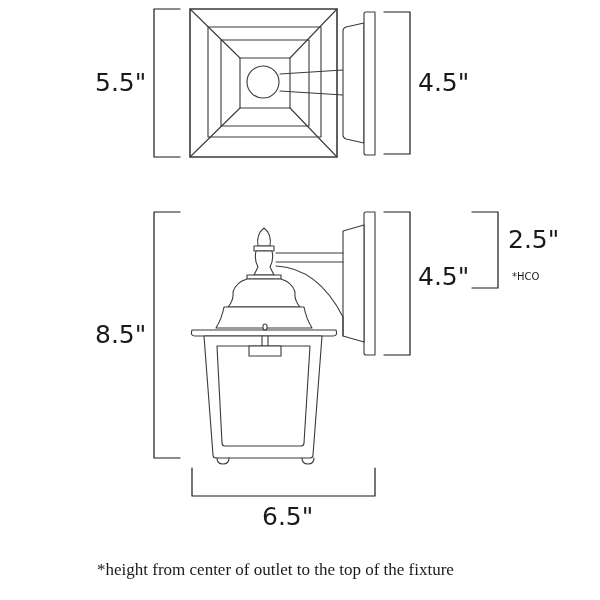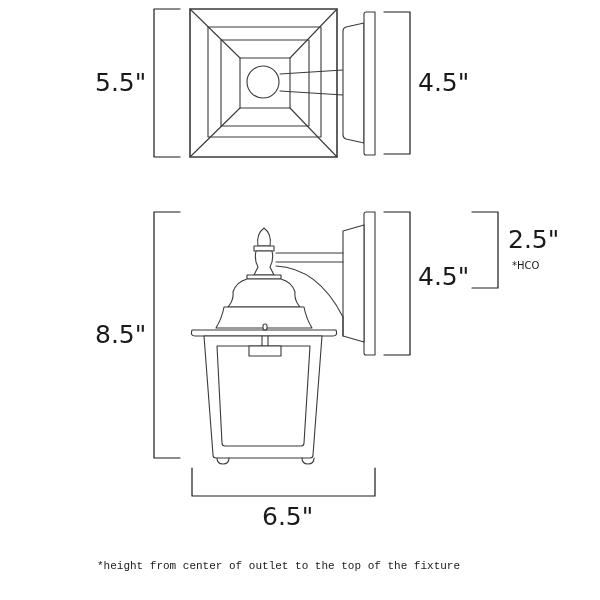--- a/index.html
+++ b/index.html
@@ -1,20 +1,20 @@
 <!DOCTYPE html>
 <html><head>
 <meta charset="utf-8">
 <style>
   html, body { margin: 0; padding: 0; background: #ffffff; }
   body { width: 600px; height: 600px; position: relative; overflow: hidden; font-family: "DejaVu Sans", sans-serif; color: #1a1a1a; }
   svg.drawing { position: absolute; left: 0; top: 0; width: 600px; height: 600px; }
   .dim-label { position: absolute; font-family: "DejaVu Sans", sans-serif; font-size: 25px; color: #1a1a1a; letter-spacing: 0px; white-space: nowrap; }
   .dim-note { position: absolute; font-family: "DejaVu Sans", sans-serif; font-size: 10px; color: #1a1a1a; white-space: nowrap; }
-  .footnote { position: absolute; left: 97px; top: 560px; font-family: Liberation Mono, monospace; font-size: 11px; color: #1a1a1a; white-space: nowrap; }
+  .footnote { position: absolute; left: 97px; top: 560px; font-family: Liberation Serif, serif; font-size: 17px; color: #1a1a1a; white-space: nowrap; }
 </style>
 </head>
 <body>
 
 <svg class="drawing" viewBox="0 0 600 600" xmlns="http://www.w3.org/2000/svg">
   <g fill="none" stroke="#3a3a3a" stroke-width="1.1" stroke-linejoin="round" stroke-linecap="round">
 
     <g>
 
       <rect x="190" y="9" width="147" height="148" stroke-width="1.6"></rect>
@@ -90,16 +90,16 @@
     </g>
   </g>
 </svg>
 
 <div class="dim-label" style="left:95px; top:68px;">5.5"</div>
 <div class="dim-label" style="left:418px; top:68px;">4.5"</div>
 
 <div class="dim-label" style="left:95px; top:320px;">8.5"</div>
 <div class="dim-label" style="left:418px; top:262px;">4.5"</div>
 <div class="dim-label" style="left:508px; top:225px;">2.5"</div>
-<div class="dim-note" style="left:512px; top:260px;">*HCO</div>
+<div class="dim-note" style="left:512px; top:271px;">*HCO</div>
 <div class="dim-label" style="left:262px; top:502px;">6.5"</div>
 
 <div class="footnote">*height from center of outlet to the top of the fixture</div>
 
 </body></html>

